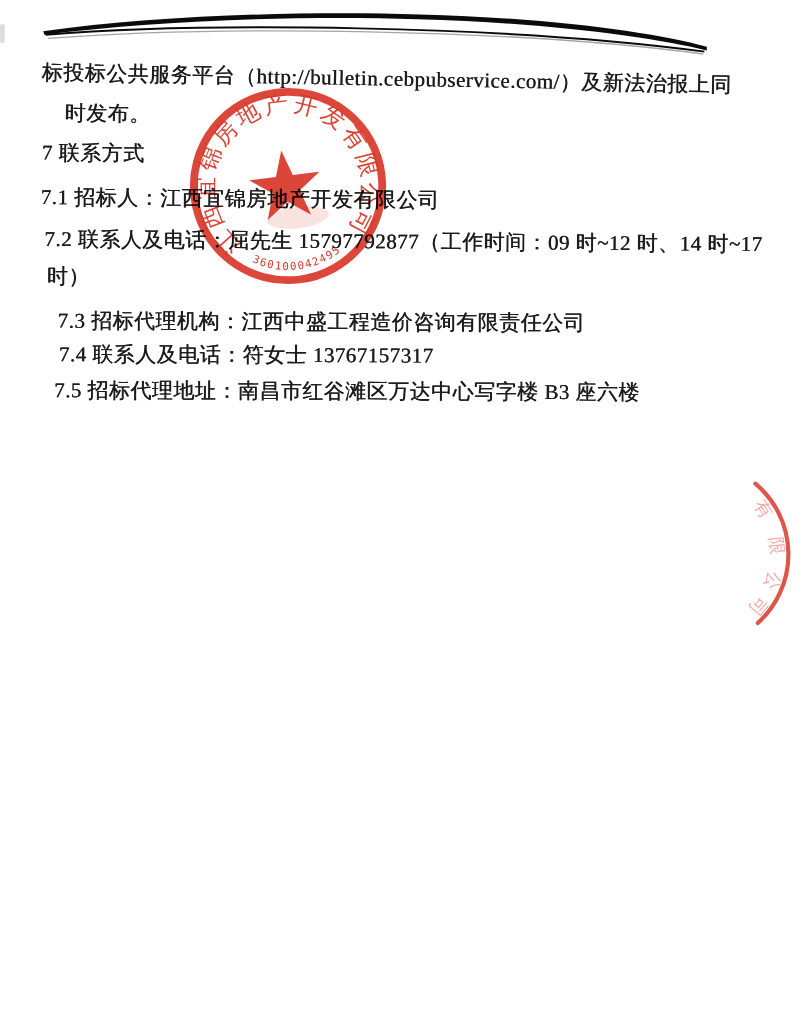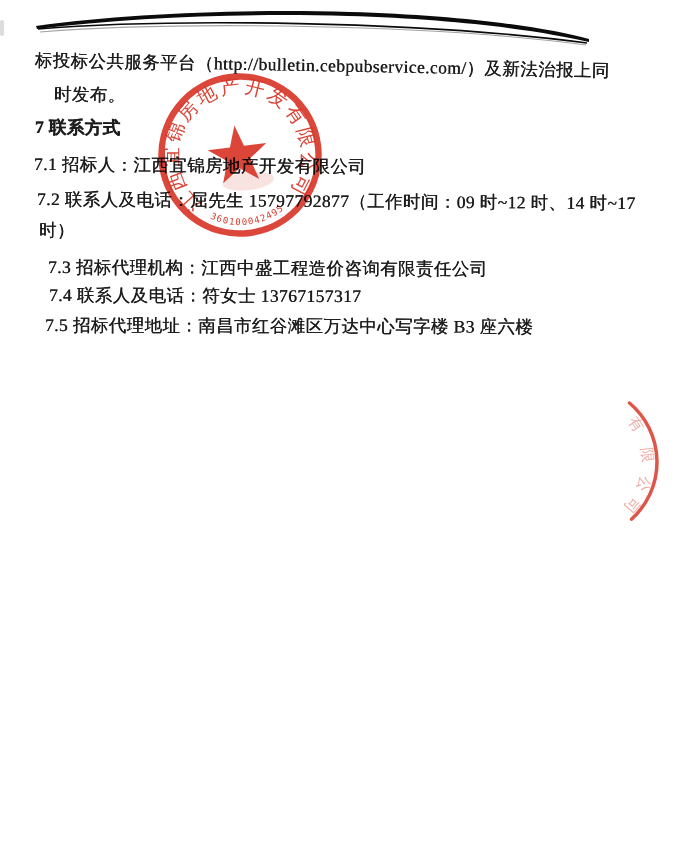--- a/index.html
+++ b/index.html
@@ -12,21 +12,21 @@
   
   .doc-line{
     position:absolute;white-space:nowrap;
     font-size:17.5px;color:#1d1d1d;
     letter-spacing:0.4px;
     text-shadow:0.4px 0 0 currentColor; 
     transform-origin:left top;
   }
   #l1{left:35px;top:48px;transform:rotate(1.05deg);}
   #l2{left:34px;top:82px;transform:rotate(0.7deg);margin-left:20px;}
-  #l3{left:35px;top:115px;transform:rotate(0.45deg);font-weight:bold;}
+  #l3{left:35px;top:115px;transform:rotate(0.45deg);}
   #l4{left:34px;top:152px;transform:rotate(0.45deg);}
   #l5{left:37px;top:187px;transform:rotate(0.4deg);}
   #l6{left:39px;top:218px;transform:rotate(0.2deg);}
   #l7{left:48px;top:255px;transform:rotate(0.25deg);}
   #l8{left:49px;top:283px;transform:rotate(0.2deg);}
   #l9{left:45px;top:313px;transform:rotate(0.2deg);}
   
   #top-artifact{position:absolute;left:0;top:0;}
   #left-smudge{position:absolute;left:0;top:20px;width:4px;height:16px;
     background:#9a9a9a;opacity:.35;border-radius:2px;}

